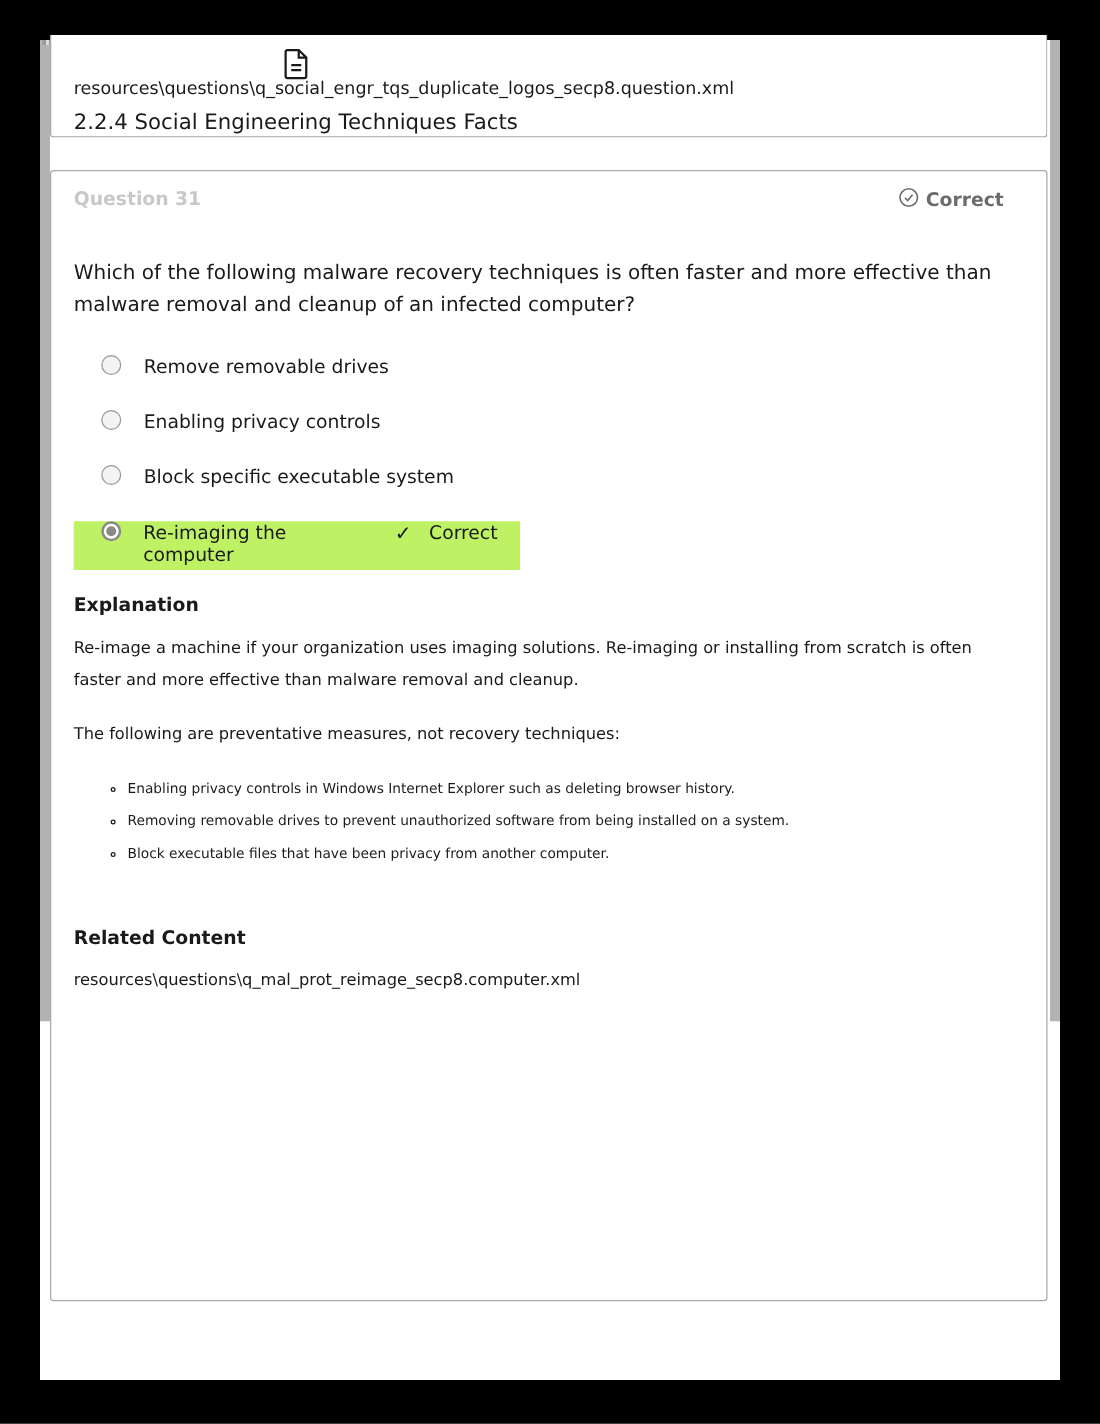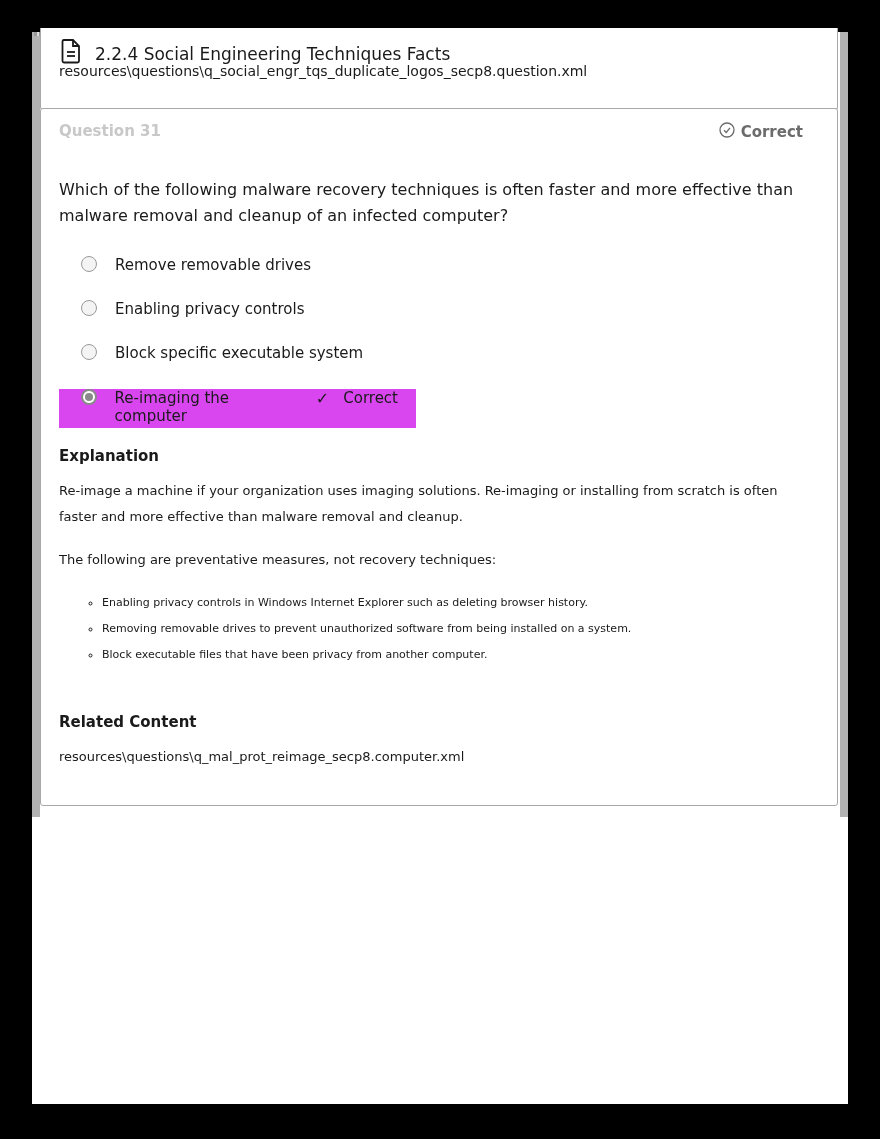--- a/index.html
+++ b/index.html
@@ -13,31 +13,31 @@
       background: #fff;
     }
     .edge-left { position: absolute; left: 0; top: 0; width: 8px; height: 785px; background: #b3b3b3; }
     .edge-right { position: absolute; right: 0; top: 0; width: 8px; height: 785px; background: #b3b3b3; }
     .top-artifact { position:absolute; top:0; height:4px; background: repeating-linear-gradient(90deg,#999 0 3px,#ddd 3px 5px); }
     .card {
       position: absolute; left: 8px; width: 798px; background: #fff;
       border: 1px solid #a8a8a8; border-radius: 3px; box-sizing: border-box;
     }
     .card-top { top: -4px; height: 82px; border-top: none; border-radius: 0 0 3px 3px; }
-    .card-q { top: 76px; height: 698px; }
-    .doc-row { position: absolute; left: 18px; top: 10px; display: flex; align-items: flex-end; gap: 12px; }
+    .card-q { top: 104px; height: 905px; }
+    .doc-row { position: absolute; left: 18px; top: 10px; display: flex; align-items: center; gap: 24px; flex-direction: column; }
     .doc-icon { width: 24px; height: 26px; }
     .doc-title { font-size: 17px; color: #1a1a1a; }
     .doc-path { position: absolute; left: 18px; top: 35px; font-size: 14px; }
     .q-header { position: absolute; left: 18px; right: 34px; top: 13px; display: flex; justify-content: space-between; font-size: 15px; }
     .q-num { color: #c8c8c8; font-weight: bold; }
     .q-status { color: #6b6b6b; font-weight: bold; display: flex; align-items: center; gap: 6px; }
     .q-text { position: absolute; left: 18px; right: 30px; top: 68px; font-size: 16px; line-height: 26px; }
     .option { position: absolute; left: 18px; height: 39px; display: flex; align-items: flex-start; font-size: 15px; padding-left: 22px; padding-right: 18px; box-sizing: border-box; }
-    .option.selected { background: #d946ef; }
+    .option.selected { background: #bef264; }
     .radio { width: 16px; height: 16px; border-radius: 50%; border: 1px solid #999; background: #f4f4f4; box-sizing: border-box; margin-right: 18px; position: relative; }
     .radio.on { border: 2px solid #8a8a8a; background: #fff; }
     .radio.on::after { content: ""; position: absolute; left: 2px; top: 2px; width: 8px; height: 8px; border-radius: 50%; background: #8a8a8a; }
     .check { margin-left: 16px; margin-right: 14px; font-size: 16px; }
     .section-label { position: absolute; left: 18px; font-size: 15px; font-weight: bold; }
     .para { position: absolute; left: 18px; right: 30px; font-size: 13px; line-height: 26px; }
     .bullets { position: absolute; left: 18px; right: 14px; margin: 0; padding-left: 43px; list-style: circle; font-size: 11px; line-height: 26px; }
     .bullets li { padding-left: 0; }
   </style>
 </head>

